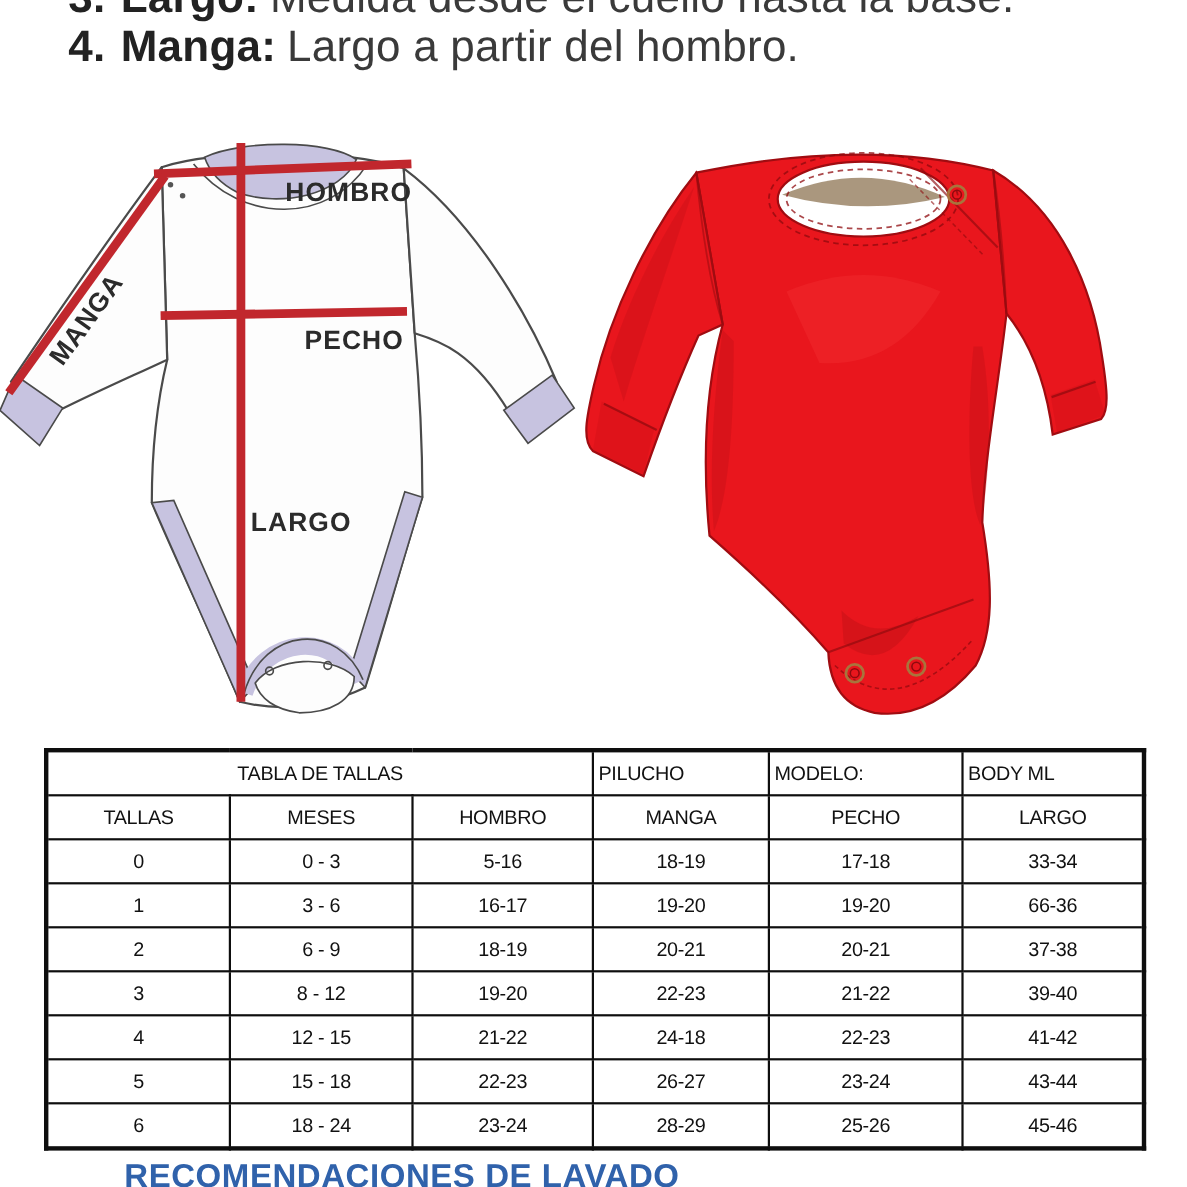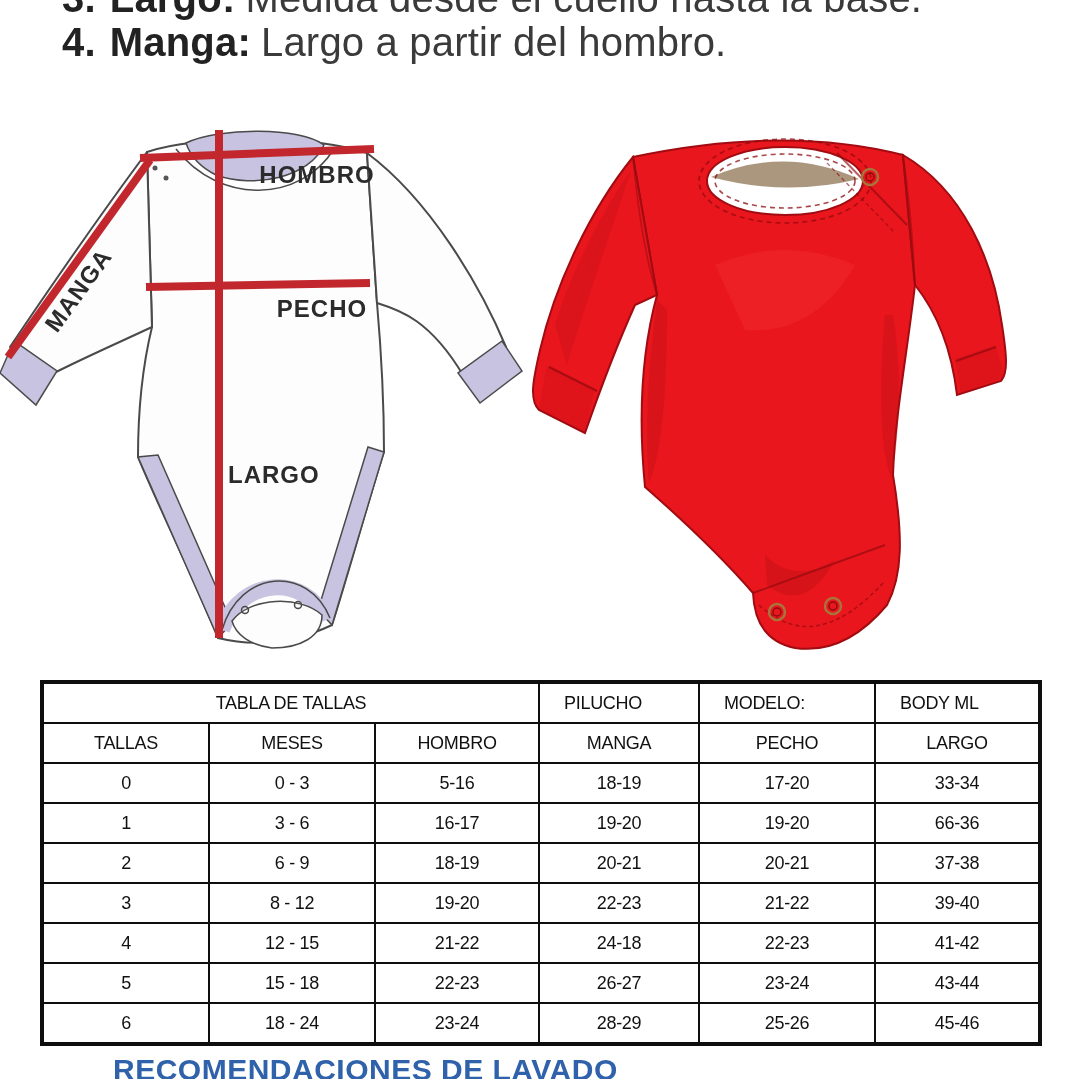--- a/index.html
+++ b/index.html
@@ -23,21 +23,21 @@
   .size-table {
     position:absolute; left:40px; top:680px; width:998px;
     border-collapse:collapse; table-layout:fixed;
     font-size:18px; letter-spacing:-0.3px; color:#111;
   }
   .size-table td {
     border:2px solid #0e0e0e; text-align:center; vertical-align:middle;
     height:38px; padding:0; overflow:hidden; white-space:nowrap;
   }
   .size-table { border:4px solid #0e0e0e; }
-  .size-table td.left { text-align:left; padding-left:24px; }
+  .size-table td.left { text-align:left; padding-left:4px; }
   
   .footer-heading {
     position:absolute; left:113px; top:1053px; font-size:30px; font-weight:bold;
     letter-spacing:.5px; color:#3062ab; white-space:nowrap;
   }
 </style>
 </head>
 <body>
 
 <div class="frame">
@@ -159,21 +159,21 @@
         <td>HOMBRO</td>
         <td>MANGA</td>
         <td>PECHO</td>
         <td>LARGO</td>
       </tr>
       <tr>
         <td>0</td>
         <td>0 - 3</td>
         <td>5-16</td>
         <td>18-19</td>
-        <td>17-20</td>
+        <td>17-18</td>
         <td>33-34</td>
       </tr>
       <tr>
         <td>1</td>
         <td>3 - 6</td>
         <td>16-17</td>
         <td>19-20</td>
         <td>19-20</td>
         <td>66-36</td>
       </tr>

